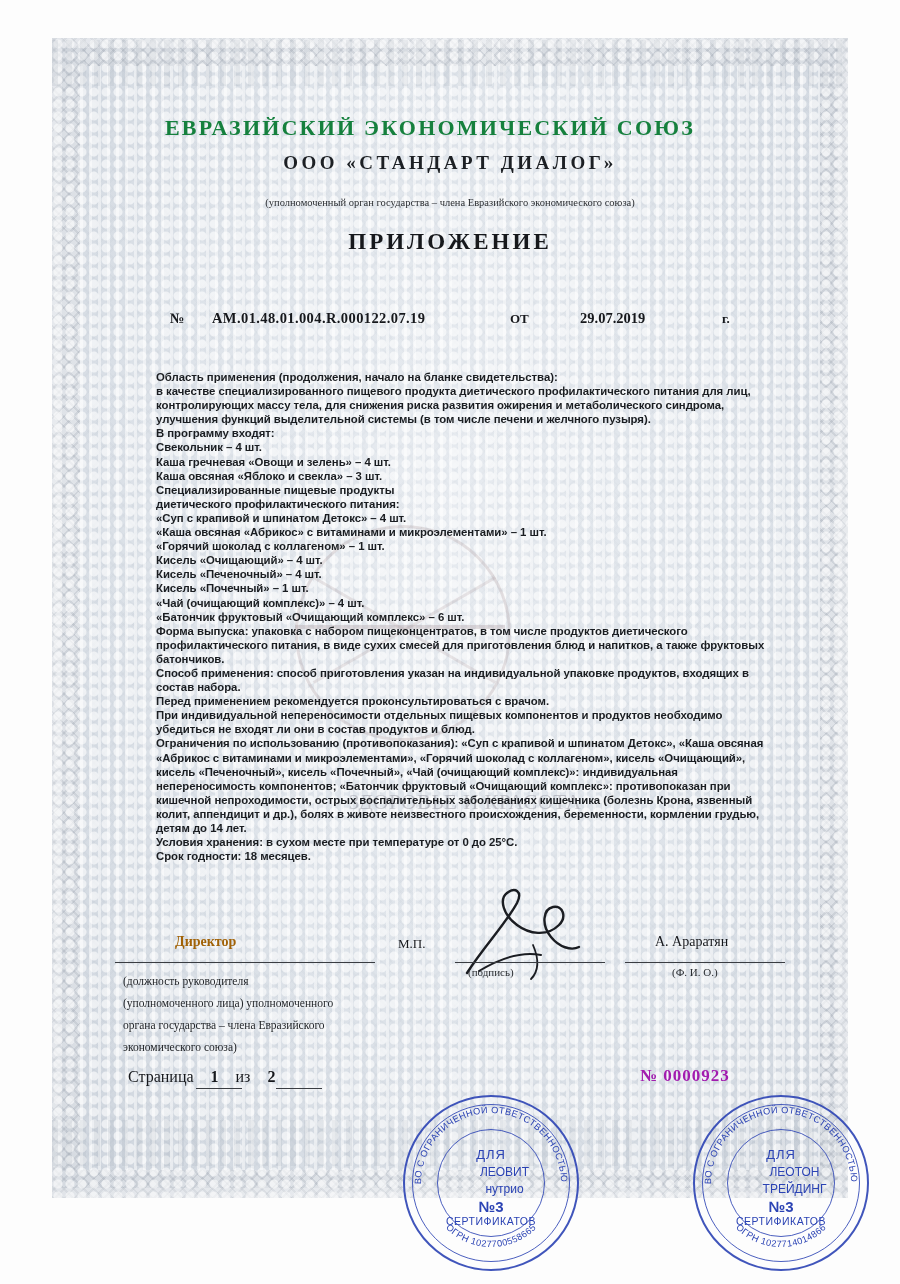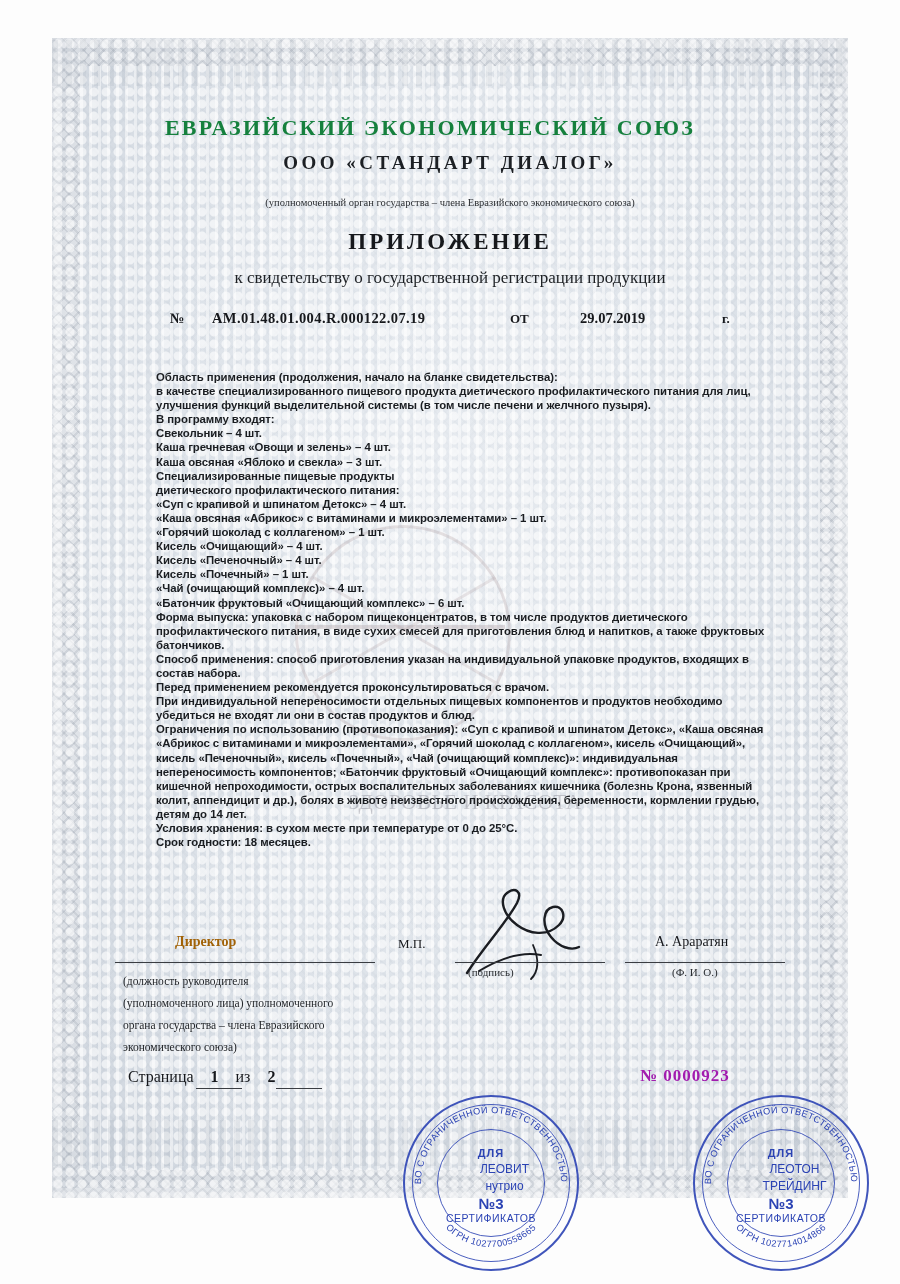--- a/index.html
+++ b/index.html
@@ -299,21 +299,21 @@
   }
   .stamp svg { position: absolute; inset: 0; }
   .stamp text { fill: #2b43b4; font-family: "Liberation Sans", sans-serif; }
   .stamp-center {
     position: absolute;
     left: 0; right: 0; top: 52px;
     text-align: center;
     font-family: "Liberation Sans", sans-serif;
     color: #2b43b4;
   }
-  .stamp-center .l1 { font-size: 11px; letter-spacing: 1px; font-weight: bold; }
+  .stamp-center .l1 { font-size: 13px; letter-spacing: 1px; font-weight: normal; }
   .stamp-center .l2 { font-size: 12px; margin-top: 3px; padding-left: 27px; }
   .stamp-center .l3 { font-size: 15px; font-weight: bold; margin-top: 2px; }
   .stamp-center .l4 { font-size: 10.5px; letter-spacing: .5px; }
   .stamp-1 { left: 403px; top: 1095px; }
   .stamp-2 { left: 693px; top: 1095px; }
 </style>
 </head>
 <body>
 
 <div class="page">
@@ -325,33 +325,33 @@
   <div class="wave-band wave-bottom"></div>
 
   <div class="watermark"></div>
   <div class="watermark-bar"></div>
   <div class="wm-text">ЗДОРОВЬЕ И КРАСОТА</div>
 
   <div class="eaeu-title">ЕВРАЗИЙСКИЙ ЭКОНОМИЧЕСКИЙ СОЮЗ</div>
   <div class="org-title">ООО «СТАНДАРТ ДИАЛОГ»</div>
   <div class="org-subtitle">(уполномоченный орган государства – члена Евразийского экономического союза)</div>
   <div class="doc-title">ПРИЛОЖЕНИЕ</div>
-  <div class="doc-subtitle">к свидетельству о государственной регистрации продукции</div>
 
   <div class="reg-row">
     <span class="reg-no-label">№</span>
     <span class="reg-no-value">AM.01.48.01.004.R.000122.07.19</span>
     <span class="reg-ot">ОТ</span>
     <span class="reg-date">29.07.2019</span>
     <span class="reg-g">г.</span>
   </div>
 
   <div class="body-text">
     <p>Область применения  (продолжения, начало на бланке свидетельства):</p>
     <p>в качестве специализированного пищевого продукта диетического профилактического питания для лиц,</p>
+    <p>контролирующих массу тела, для снижения риска развития ожирения и метаболического синдрома,</p>
     <p>улучшения функций выделительной системы (в том числе печени и желчного пузыря).</p>
     <p>В программу входят:</p>
     <p>Свекольник – 4 шт.</p>
     <p>Каша гречневая «Овощи и зелень» – 4 шт.</p>
     <p>Каша овсяная «Яблоко и свекла» – 3 шт.</p>
     <p>Специализированные пищевые продукты</p>
     <p>диетического профилактического питания:</p>
     <p>«Суп с крапивой и шпинатом Детокс» – 4 шт.</p>
     <p>«Каша овсяная «Абрикос» с витаминами и микроэлементами» – 1 шт.</p>
     <p>«Горячий шоколад с коллагеном» – 1 шт.</p>

